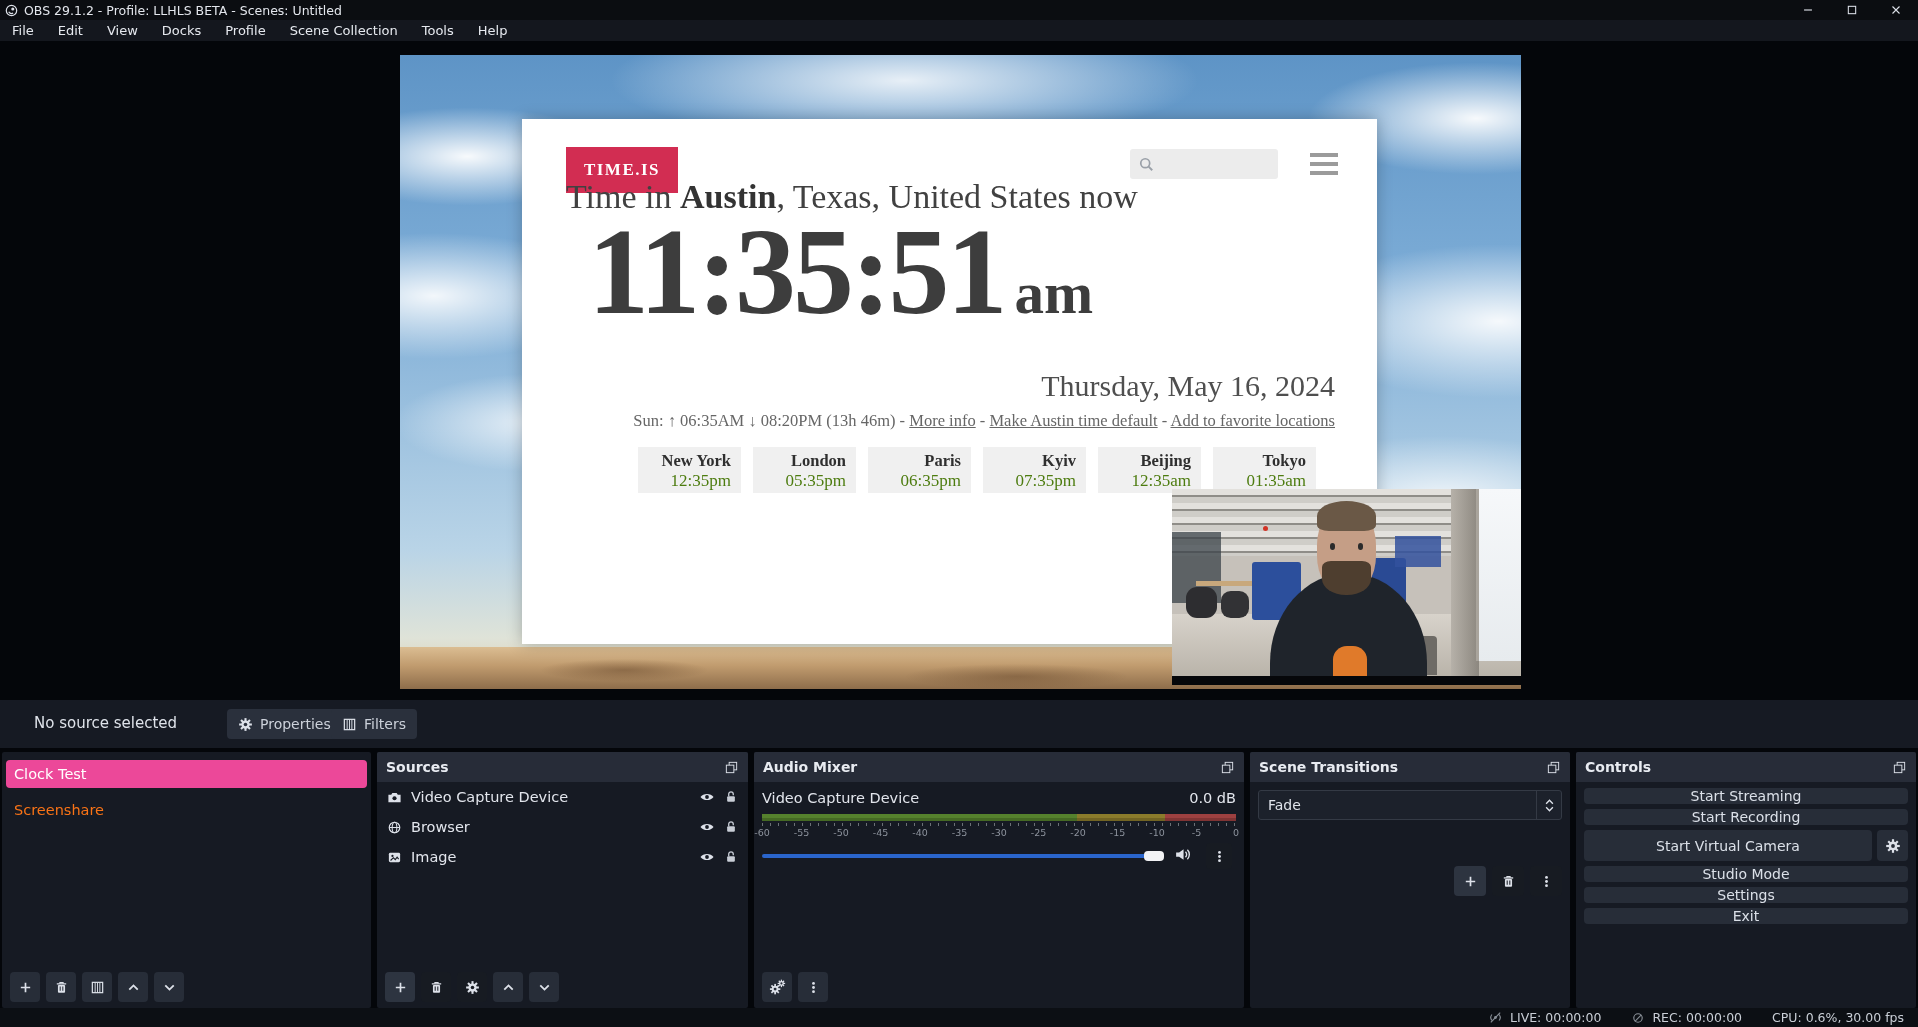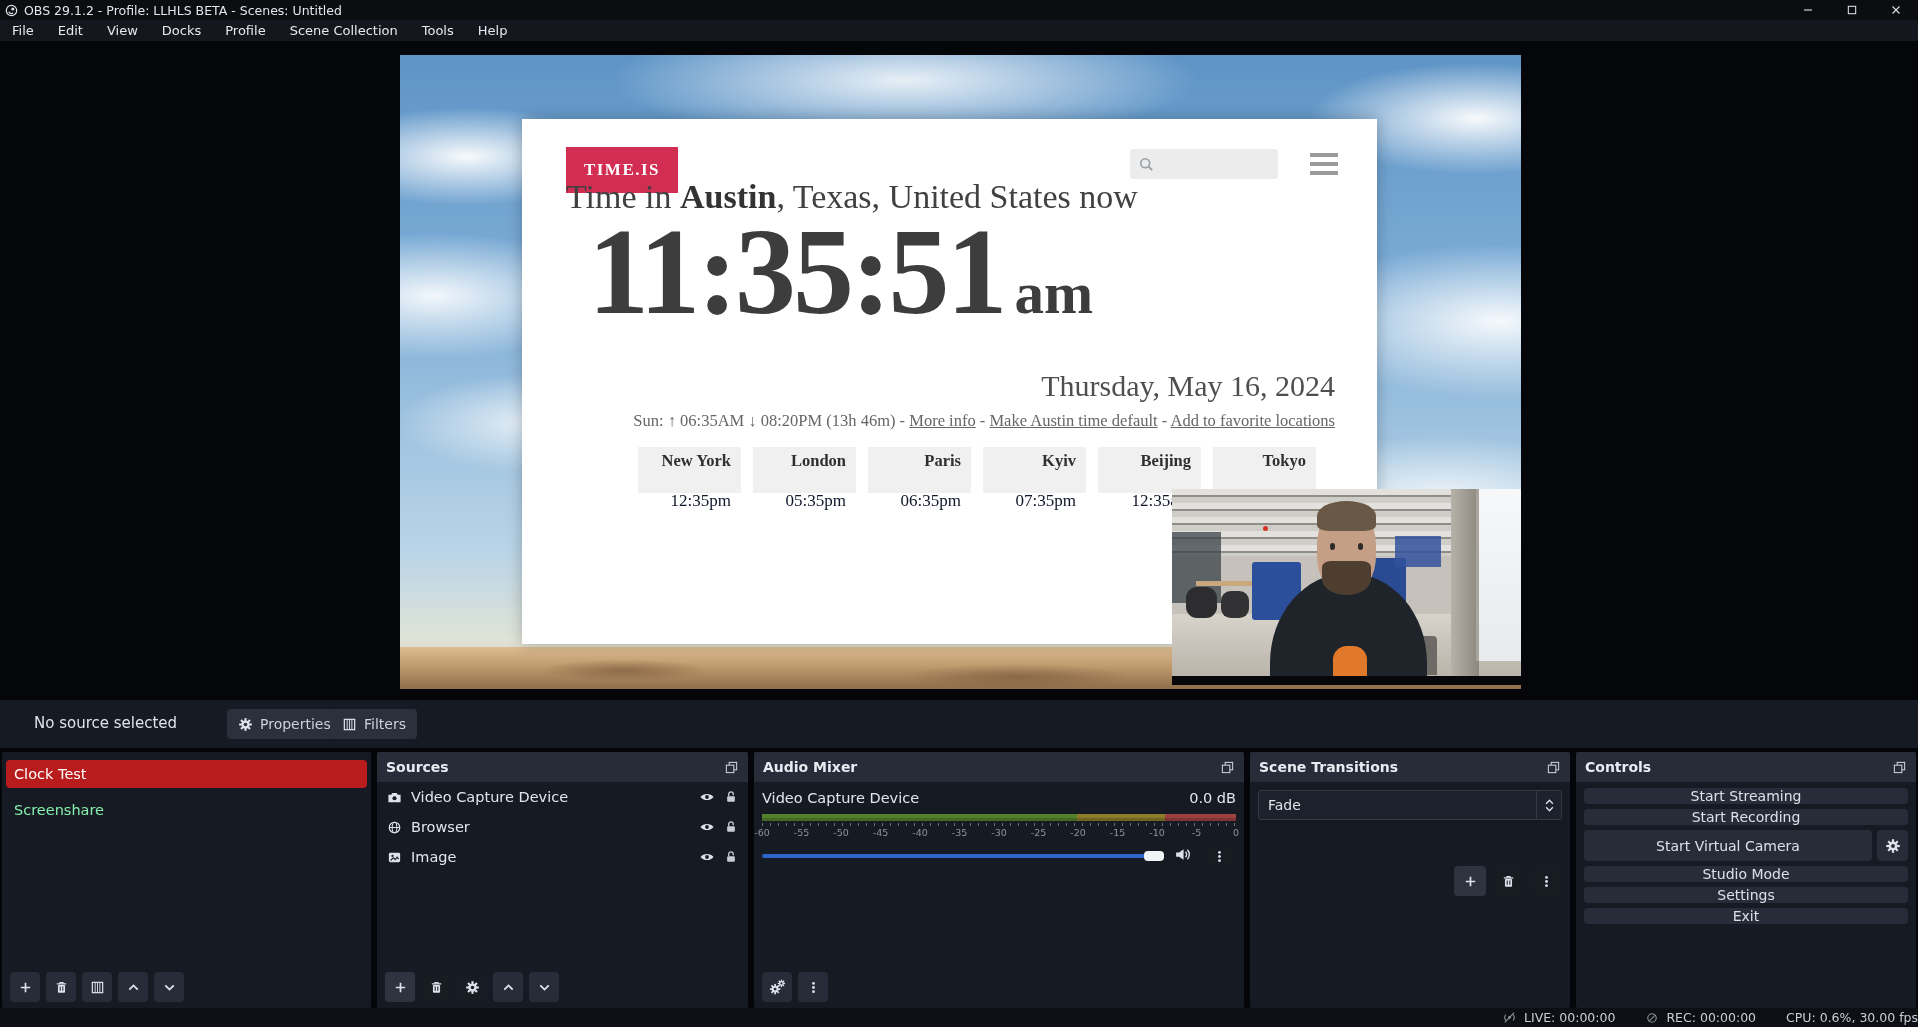--- a/index.html
+++ b/index.html
@@ -58,21 +58,21 @@
   .ti-clockrow{position:absolute;left:66px;top:88px;display:flex;align-items:baseline;color:#3d3d3d;}
   .ti-clock{font-size:122px;font-weight:800;letter-spacing:-3px;line-height:130px;}
   .ti-ampm{font-size:59px;font-weight:800;margin-left:10px;}
   .ti-date{position:absolute;right:42px;top:250px;font-size:30px;color:#4f4f4f;}
   .ti-sun{position:absolute;right:42px;top:292px;font-size:16.5px;color:#666;}
   .ti-sun .lnk{text-decoration:underline;}
   .ti-cities{position:absolute;left:116px;top:328px;display:flex;gap:12px;}
   .ti-city{width:103px;height:46px;background:#f0f0f0;box-sizing:border-box;
     padding:3px 10px 0 0;text-align:right;}
   .ti-city .nm{font-size:16.5px;font-weight:700;color:#2f2f2f;line-height:21px;}
-  .ti-city .tm{font-size:17px;color:#0f172a;line-height:20px;margin-top:20px;}
+  .ti-city .tm{font-size:17px;color:#4d7c0f;line-height:20px;}
 
   
   .webcam{position:absolute;left:772px;top:434px;width:349px;height:196px;overflow:hidden;background:#c9c4bd;}
   .cam-ceiling{position:absolute;top:0;left:0;right:0;height:36%;
     background:repeating-linear-gradient(180deg,#e3e1dd 0 6px,#8f8d88 6px 8px,#cfcdc8 8px 14px);}
   .cam-wall{position:absolute;top:34%;left:0;right:0;height:30%;background:#c6c1ba;}
   .cam-floor{position:absolute;bottom:0;left:0;right:0;height:36%;
     background:linear-gradient(180deg,#d8d3cb,#b5afa5);}
   .cam-window{position:absolute;right:0;top:0;width:12%;height:88%;
     background:linear-gradient(180deg,#f6f8fa,#e7ebee);border-left:3px solid #a9a49c;}
@@ -114,22 +114,22 @@
   .p-trans{width:320px;}.p-controls{flex:1;}
   .phead{height:30px;background:#272c38;display:flex;align-items:center;justify-content:space-between;
     padding:0 9px;color:#e8ebf1;font-size:14px;font-weight:600;}
   .ptools{position:absolute;bottom:6px;left:8px;display:flex;gap:6px;}
   .btn{width:30px;height:30px;background:#272d38;border-radius:4px;display:flex;align-items:center;
     justify-content:center;color:#d6dae2;--hole:#272d38;}
   .btn.dk{background:#171b22;--hole:#171b22;}
   .btn.lt{background:#2d3440;--hole:#2d3440;}
 
   .scene-row{margin:8px 4px 0 4px;height:28px;display:flex;align-items:center;padding-left:8px;
-    border-radius:4px;color:#86efac;font-size:14.5px;}
-  .scene-row.sel{background:#b91c1c;color:#fff;}
+    border-radius:4px;color:#f97316;font-size:14.5px;}
+  .scene-row.sel{background:#ec4899;color:#fff;}
 
   .source-row{height:30px;display:flex;align-items:center;padding:0 10px;color:#e2e5ec;
     font-size:14.5px;gap:9px;}
   .source-row:first-of-type{margin-top:6px;}
   .source-row .sp{flex:1;}
 
   
   .mix-row1{position:absolute;left:8px;right:8px;top:38px;display:flex;justify-content:space-between;
     color:#e2e5ec;font-size:14.5px;}
   .meter{position:absolute;left:8px;right:8px;top:62px;height:7px;
@@ -162,21 +162,21 @@
   
   .ctrl-list{position:absolute;left:8px;right:8px;top:36px;display:flex;flex-direction:column;gap:5px;}
   .ctrl-row{display:flex;gap:5px;}
   .cbtn{flex:1;height:31px;background:#272d38;border-radius:4px;display:flex;align-items:center;
     justify-content:center;color:#dbe0e8;font-size:14px;}
   .cgear{flex:0 0 31px;--hole:#272d38;}
 
   
   .statusbar{position:absolute;left:0;right:0;bottom:0;height:19px;background:#0c0f14;
     display:flex;align-items:center;justify-content:flex-end;color:#c9ced6;font-size:12.5px;
-    padding-right:0;gap:7px;}
+    padding-right:14px;gap:7px;}
   .statusbar .gap{width:16px;}
 </style>
 </head>
 <body>
 
 <svg width="0" height="0" style="position:absolute">
   <defs>
     <symbol id="i-popout" viewBox="0 0 16 16">
       <rect x="5.5" y="2.5" width="8" height="8" fill="none" stroke="currentColor"></rect>
       <rect x="2.5" y="5.5" width="8" height="8" fill="var(--hole,#272c38)" stroke="currentColor"></rect>

